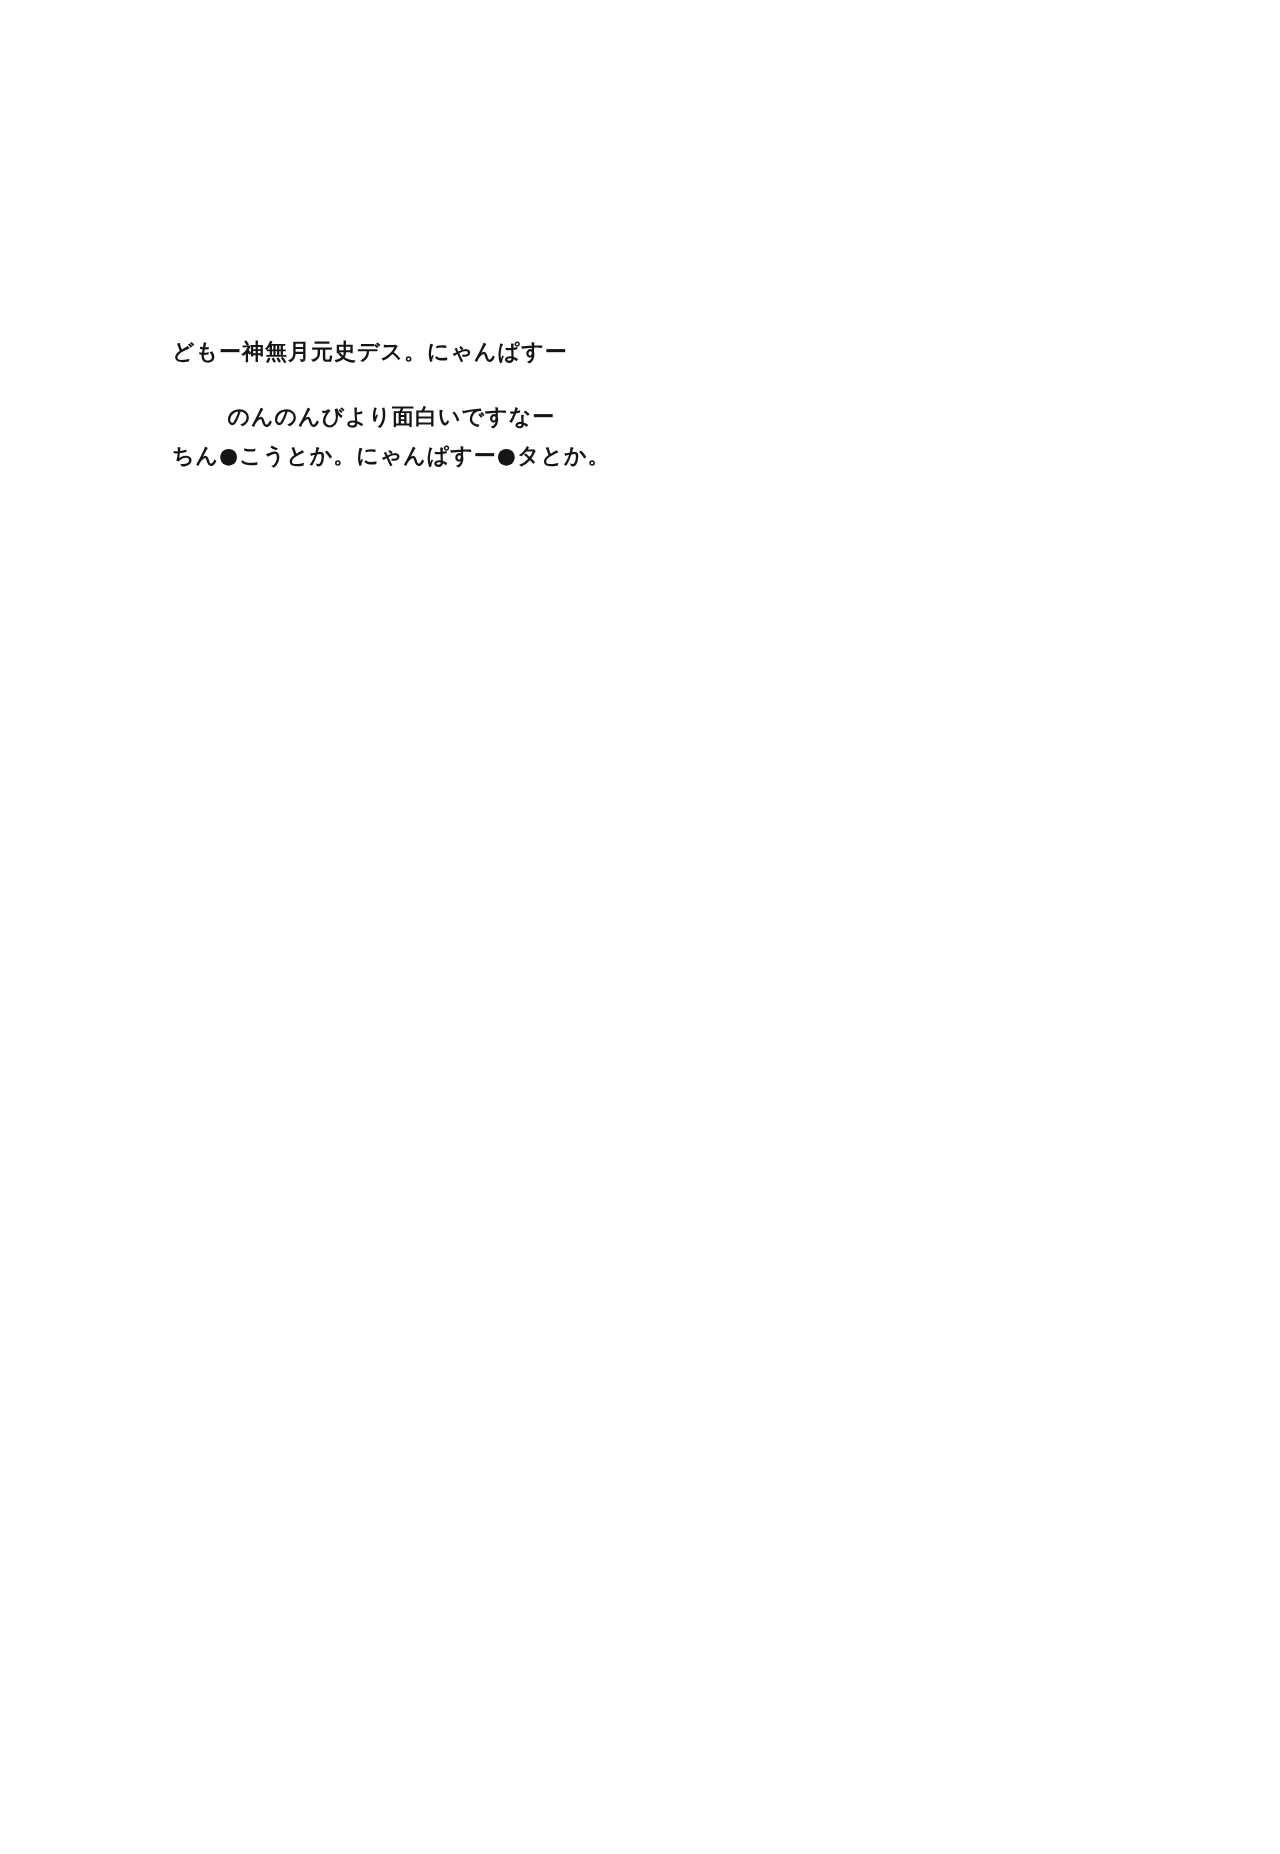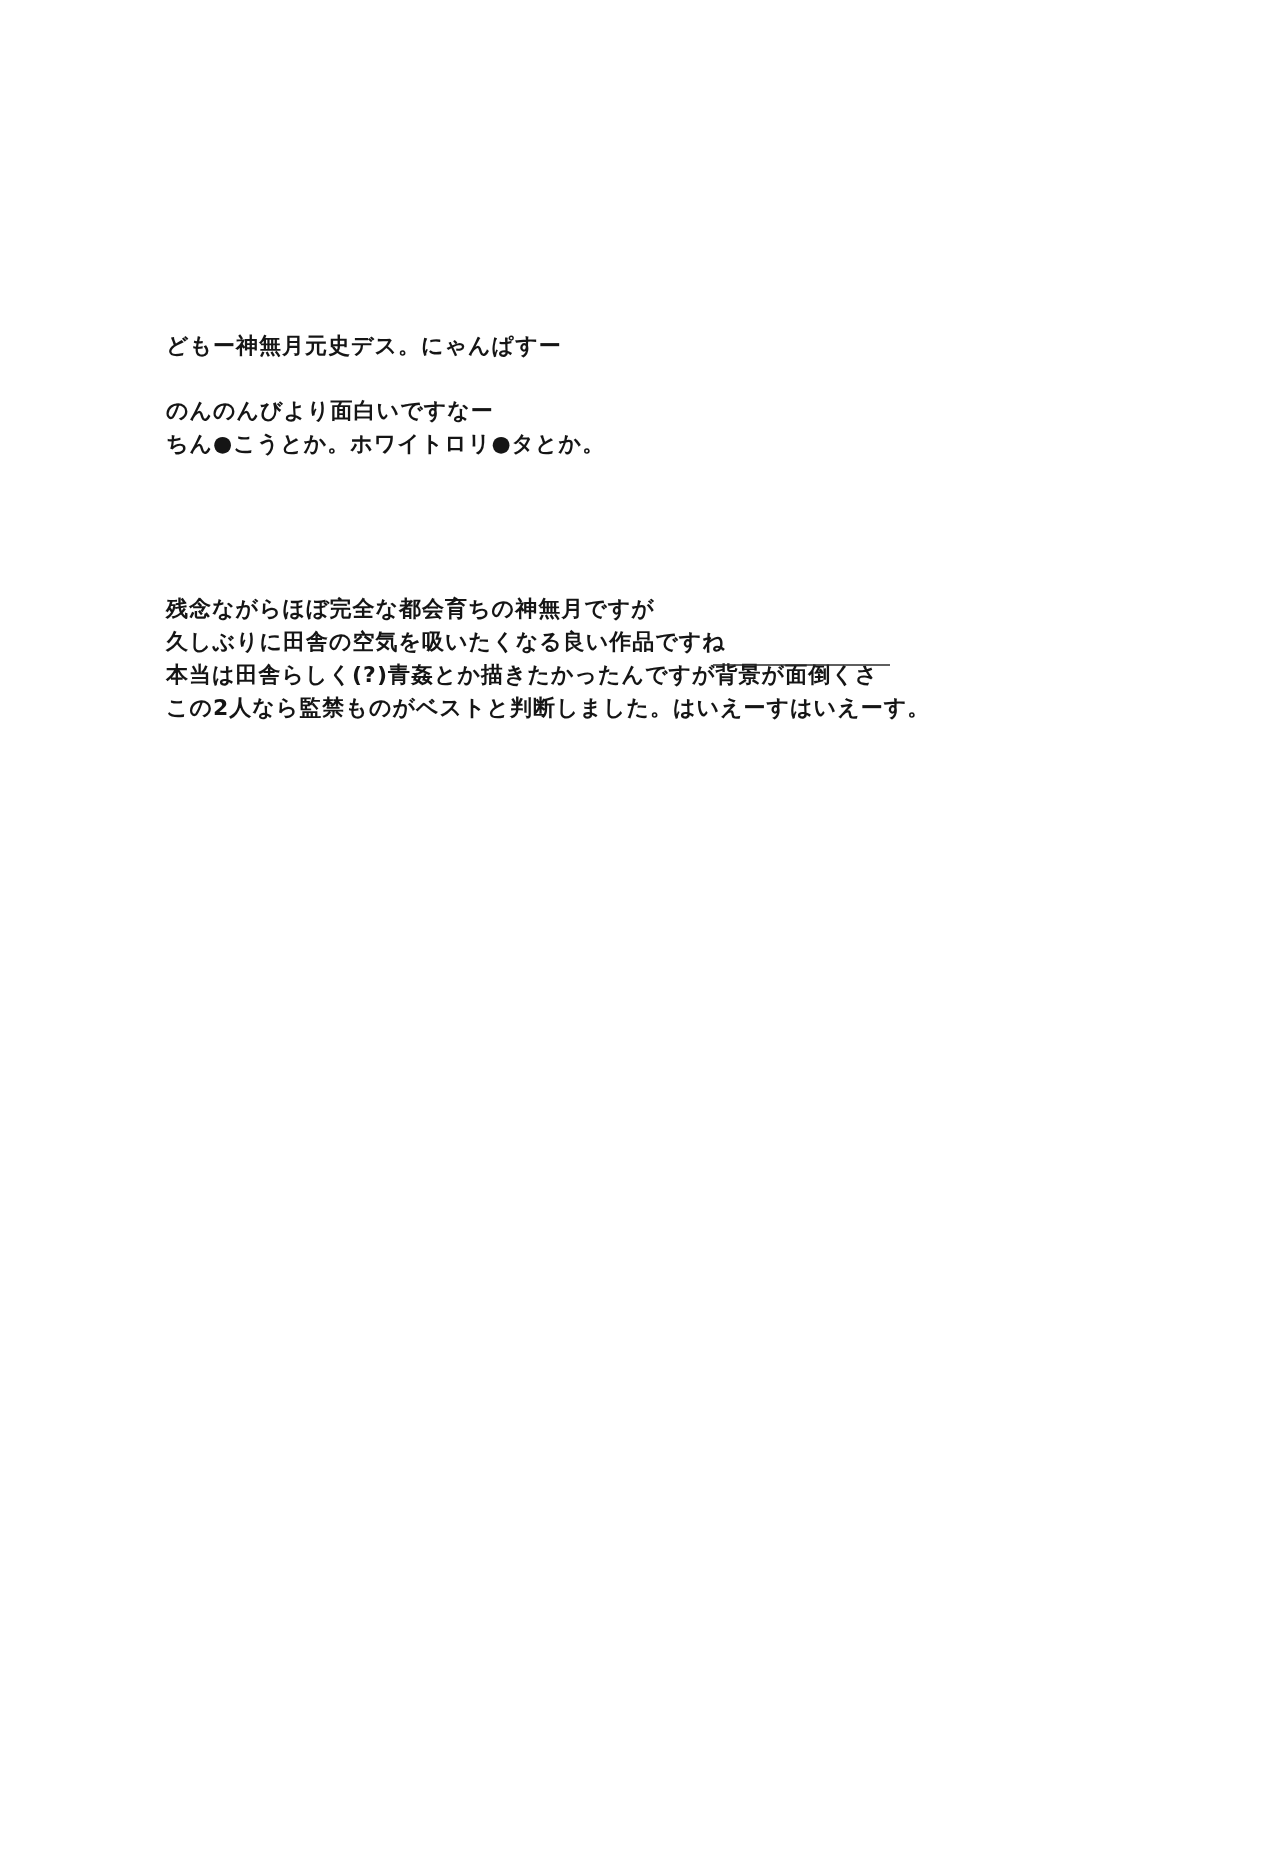--- a/index.html
+++ b/index.html
@@ -10,26 +10,27 @@
   .page {
     position: relative;
     width: 1280px;
     height: 1854px;
     background: #ffffff;
     overflow: hidden;
     font-family: "DejaVu Sans", sans-serif;
     color: #151515;
   }
   .line {
-    margin: 0;
+    margin: 6px;
     font-size: 22px;
     line-height: 33px;
     font-weight: 600;
     letter-spacing: 1px;
     white-space: pre;
+    text-align: center;
   }
   .greeting-block {
     position: absolute;
     left: 166px;
     top: 329px;
   }
   .para-impressions {
     position: absolute;
     left: 166px;
     top: 394px;
@@ -60,23 +61,17 @@
 <body>
 
 <div class="page">
 
   <div class="greeting-block">
     <p class="line">どもー神無月元史デス。にゃんぱすー</p>
   </div>
 
   <div class="para-impressions">
     <p class="line">のんのんびより面白いですなー</p>
-    <p class="line">ちん●こうとか。ホワイトロリ●タとか。</p>
+    <p class="line">ちん●こうとか。にゃんぱすー●タとか。</p>
   </div>
 
-  <div class="para-comment">
-    <p class="line">残念ながらほぼ完全な都会育ちの神無月ですが</p>
-    <p class="line">久しぶりに田舎の空気を吸いたくなる良い作品ですね</p>
-    <p class="line"><span>本当は田舎らしく(?)青姦とか描きたかったんですが</span><span class="struck">背景が面倒くさ</span></p>
-    <p class="line">この2人なら監禁ものがベストと判断しました。はいえーすはいえーす。</p>
-  </div>
 
 </div>
 
 </body></html>

